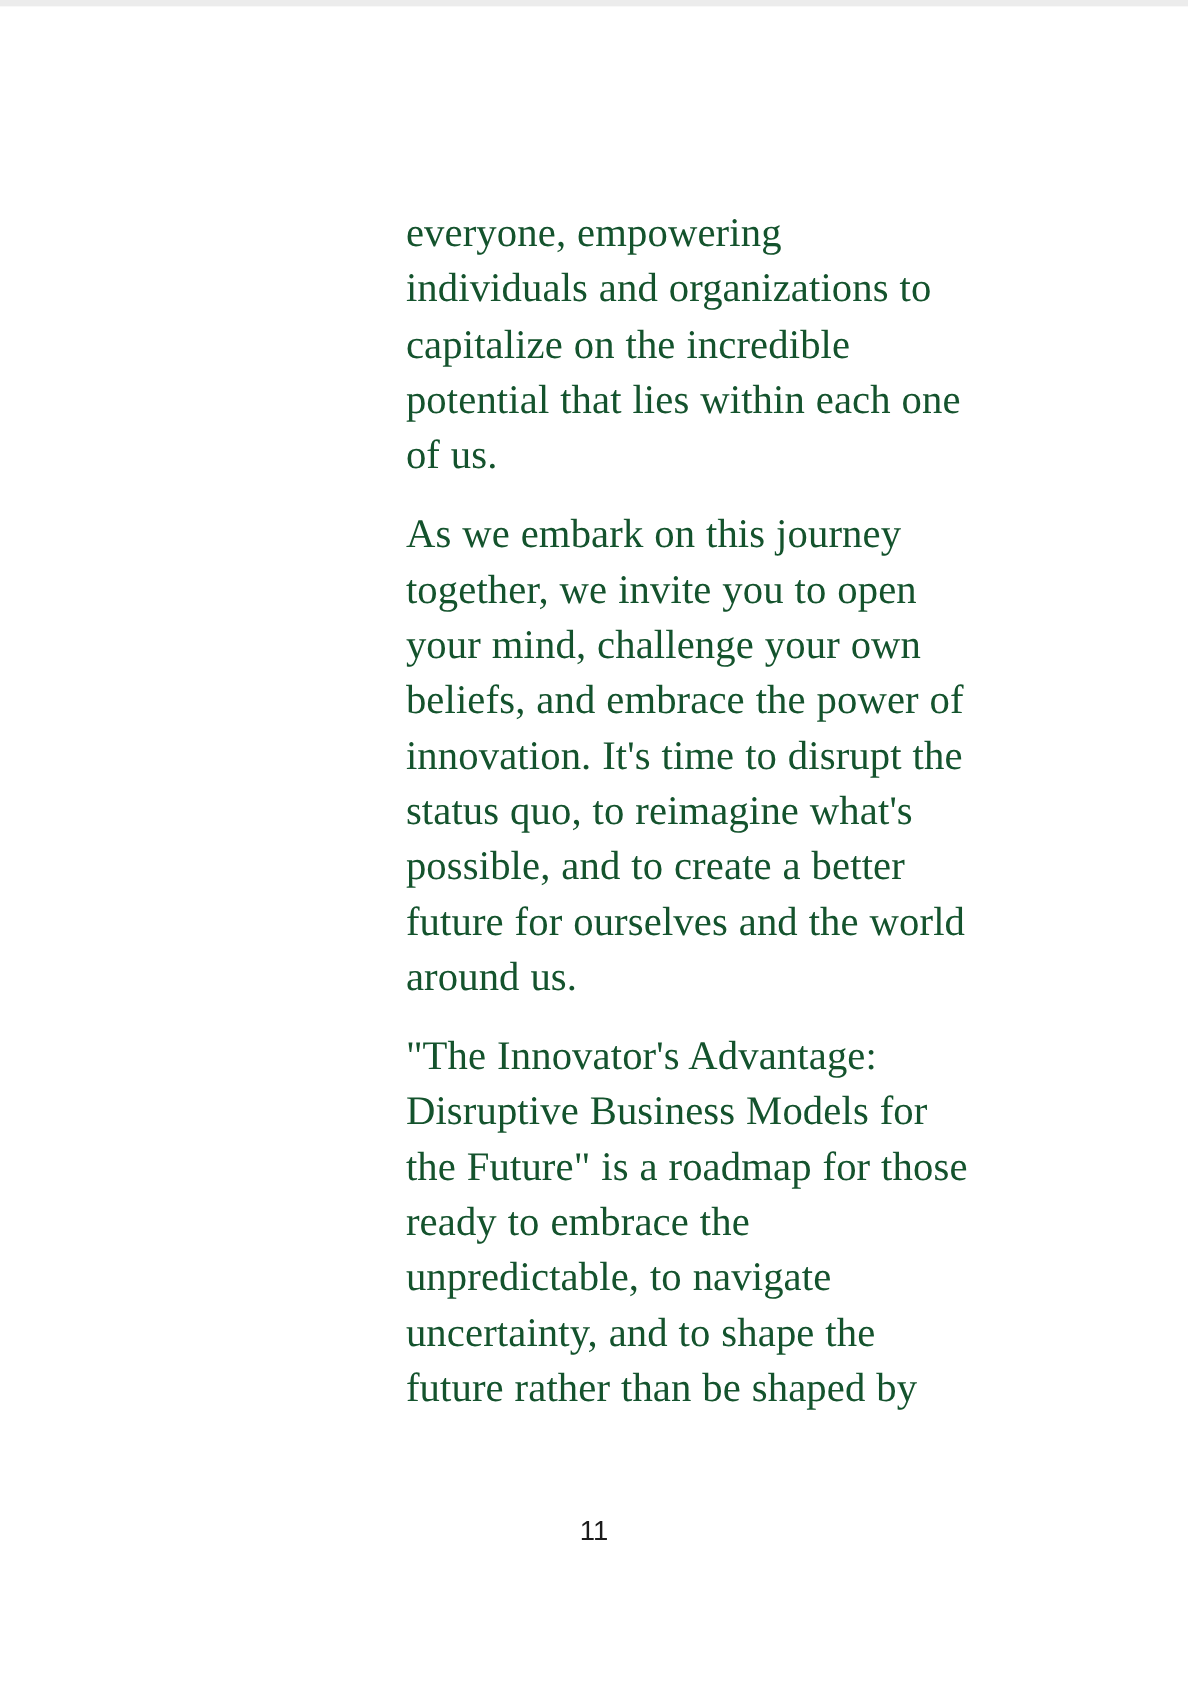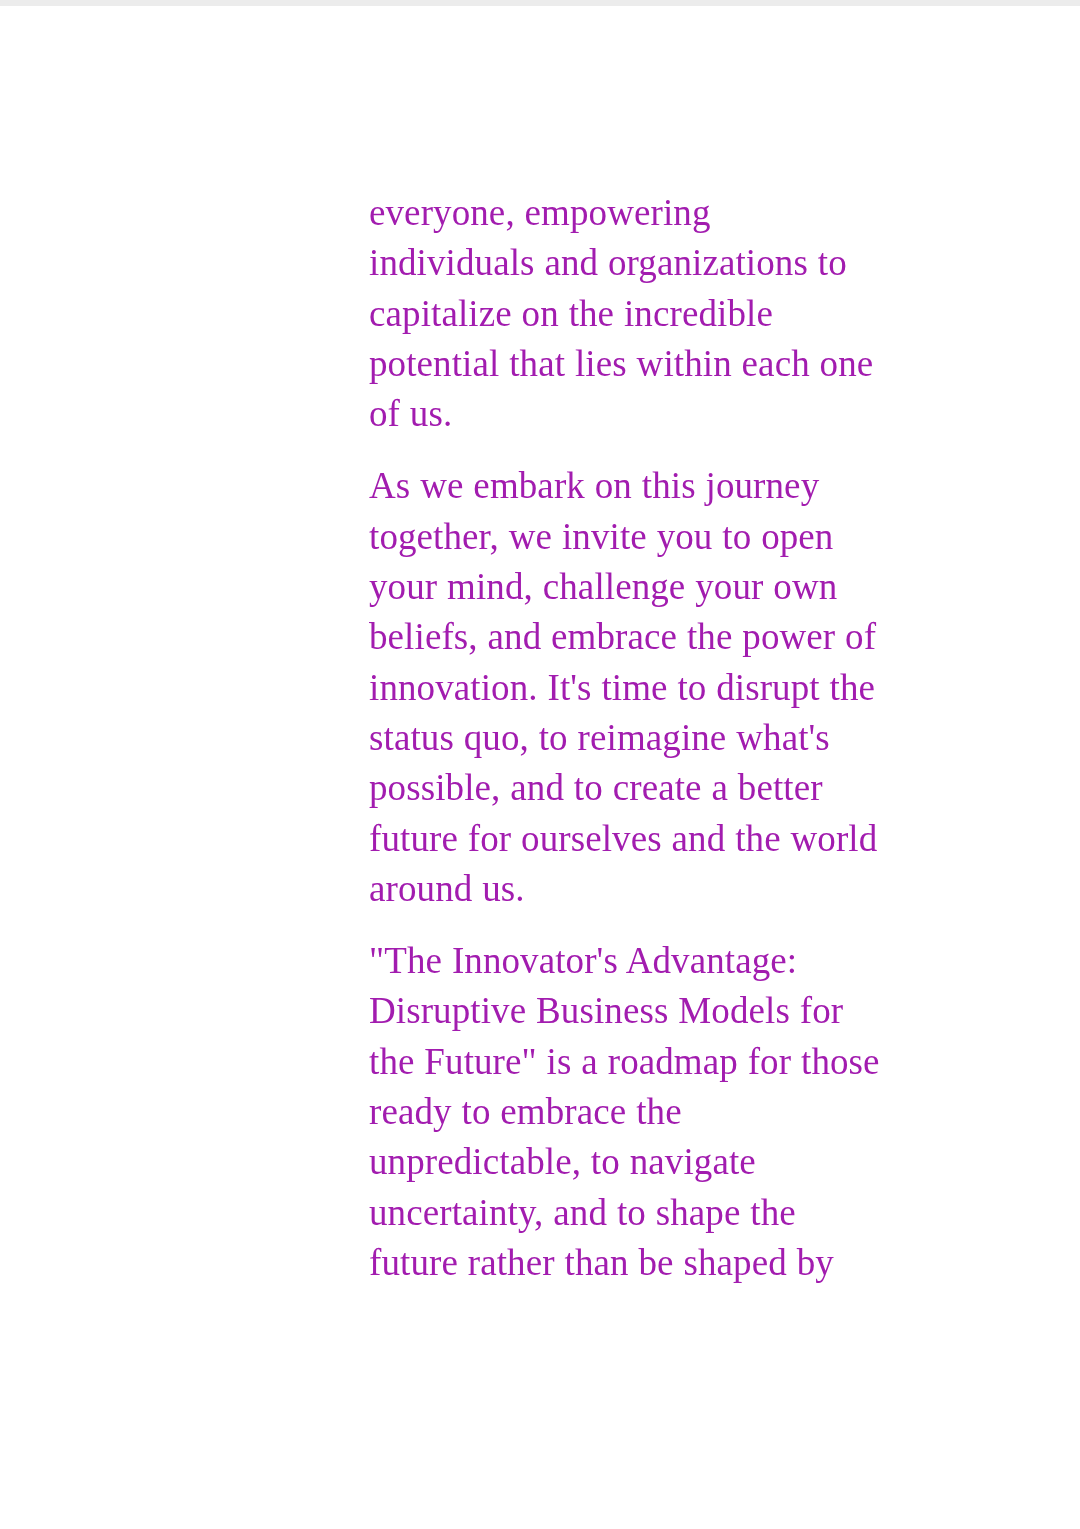--- a/index.html
+++ b/index.html
@@ -39,21 +39,21 @@
     position: absolute;
     left: 369px;
     top: 182px;
     width: 514px;
   }
 
   .paragraph {
     margin: 0 0 22px 0;
     font-size: 37px;
     line-height: 50.3px;
-    color: #a21caf;
+    color: #14532d;
     text-align: left;
     letter-spacing: 0.1px;
     word-spacing: 0.5px;
     -webkit-font-smoothing: antialiased;
   }
 
   .paragraph:last-of-type {
     margin-bottom: 0;
   }
 
@@ -80,14 +80,15 @@
   <div class="text-column">
 
     <p class="paragraph">everyone, empowering individuals and organizations to capitalize on the incredible potential that lies within each one of us.</p>
 
     <p class="paragraph">As we embark on this journey together, we invite you to open your mind, challenge your own beliefs, and embrace the power of innovation. It's time to disrupt the status quo, to reimagine what's possible, and to create a better future for ourselves and the world around us.</p>
 
     <p class="paragraph">"The Innovator's Advantage: Disruptive Business Models for the Future" is a roadmap for those ready to embrace the unpredictable, to navigate uncertainty, and to shape the future rather than be shaped by</p>
 
   </div>
 
+  <div class="page-number">11</div>
 
 </div>
 
 </body></html>

